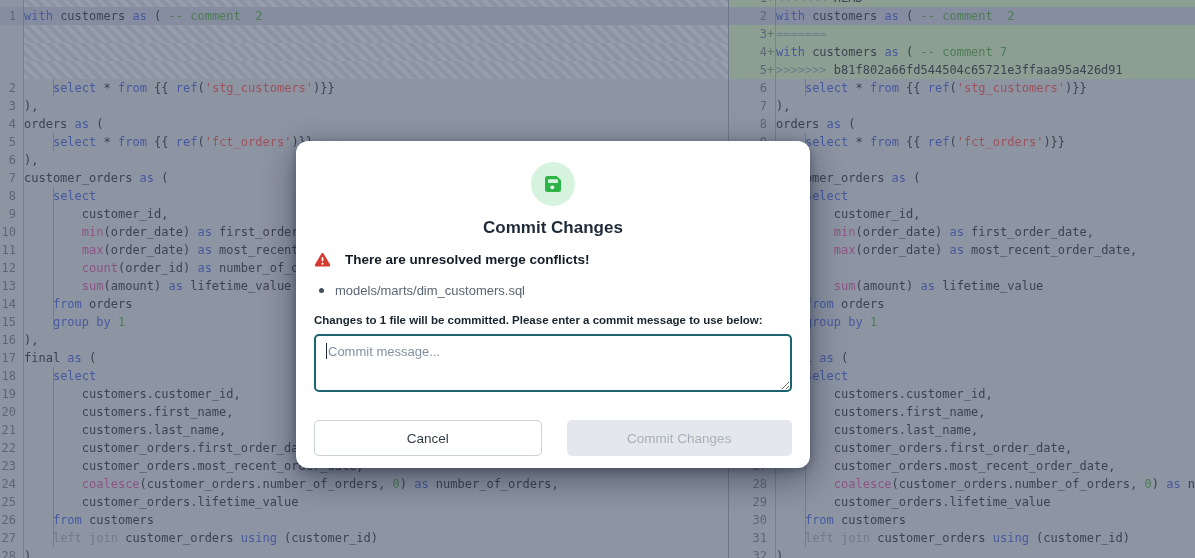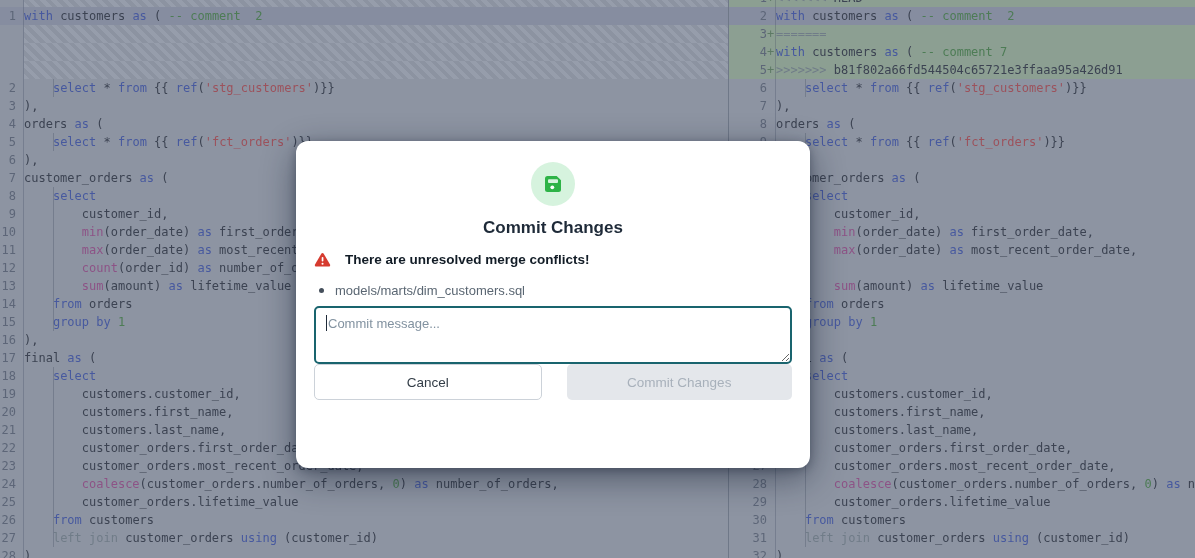--- a/index.html
+++ b/index.html
@@ -57,21 +57,21 @@
   .instruction{margin-top:15px;font-size:11.5px;line-height:13px;font-weight:bold;color:#18242f;}
   .ta-wrap{position:relative;margin-top:7px;}
   .ta-wrap textarea{
     display:block;width:100%;height:58px;box-sizing:border-box;
     border:2px solid #19646e;border-radius:5px;padding:8px 12px;
     font-family:"Liberation Sans", sans-serif;font-size:13px;color:#2c3844;
     outline:none;background:#fff;
   }
   .ta-wrap textarea::placeholder{color:#8292a0;opacity:1;}
   .caret{position:absolute;left:12px;top:9px;width:1px;height:16px;background:#1e2a38;}
-  .btn-row{display:flex;gap:25px;}
+  .btn-row{margin-top:28px;display:flex;gap:25px;}
   .btn-row button{
     flex:1 1 0;height:36px;border-radius:5px;font-family:"Liberation Sans", sans-serif;
     font-size:13.5px;cursor:pointer;
   }
   .btn-cancel{background:#ffffff;border:1px solid #ccd2d9;color:#333d47;}
   .btn-commit{background:#e4e7eb;border:none;color:#a8b1bb;}
 </style>
 </head>
 <body>
 
@@ -165,20 +165,21 @@
       <path d="M8.5 1 C9 1 9.4 1.3 9.7 1.7 L16 12.6 C16.5 13.5 15.9 14.6 14.8 14.6 H2.2 C1.1 14.6 0.5 13.5 1 12.6 L7.3 1.7 C7.6 1.3 8 1 8.5 1 Z" fill="#d63b2f"></path>
       <rect x="7.7" y="5" width="1.7" height="4.6" rx="0.8" fill="#ffffff"></rect>
       <circle cx="8.55" cy="11.7" r="1.05" fill="#ffffff"></circle>
     </svg>
     <span class="warn-text">There are unresolved merge conflicts!</span>
   </div>
   <div class="file-row">
     <span class="file-dot"></span>
     <span>models/marts/dim_customers.sql</span>
   </div>
+  <div class="instruction">Changes to 1 file will be committed. Please enter a commit message to use below:</div>
   <div class="ta-wrap">
     <textarea placeholder="Commit message..." style=""></textarea>
     <span class="caret"></span>
   </div>
   <div class="btn-row">
     <button class="btn-cancel">Cancel</button>
     <button class="btn-commit" disabled="">Commit Changes</button>
   </div>
 </div>
 

